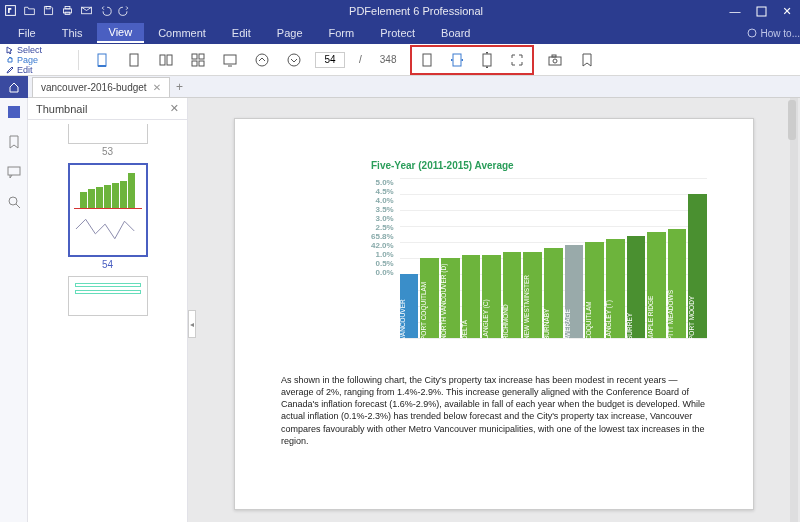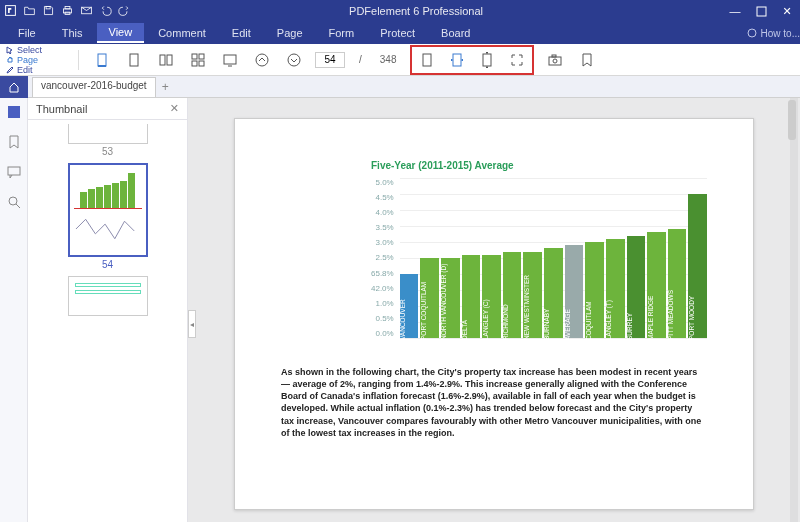--- a/index.html
+++ b/index.html
@@ -28,53 +28,53 @@
 .zoom { display:flex; align-items:center; gap:4px;}
 .zoomval { border:1px solid #ccc; font-size:10px; padding:1px 6px; display:flex; align-items:center; gap:3px;}
 .sep { width:1px; height:20px; background:#ddd; margin:0 2px;}
 .pageinput { width:30px; height:16px; border:1px solid #ccc; font-size:10px; text-align:center;}
 .pagelbl { font-size:10px; color:#666; margin:0 4px;}
 .redbox { border:2px solid #d63333; padding:2px 4px; display:flex; gap:8px; align-items:center;}
 
 
 .tabstrip { height: 22px; background: #eef0f7; display:flex; align-items:center; border-bottom:1px solid #d0d0d0;}
 .tabstrip .home { width:28px; height:22px; background:#3a4aa0; display:flex; align-items:center; justify-content:center; color:#fff;}
-.doc-tab { background:#fff; border:1px solid #ccc; border-bottom:none; height:20px; padding:2px 8px; display:flex; align-items:center; gap:6px; font-size:10px; color:#444; margin-left:4px;flex-direction:column;}
+.doc-tab { background:#fff; border:1px solid #ccc; border-bottom:none; height:20px; padding:8px 8px; display:flex; align-items:center; gap:6px; font-size:10px; color:#444; margin-left:4px;}
 .plus { margin-left:6px; color:#888; font-size:12px; cursor:pointer;}
 
 
 .main { display:flex; height: calc(522px - 22px - 22px - 32px - 22px); }
 .sidebar-icons { width:28px; background:#f6f7fb; border-right:1px solid #e2e2e8; display:flex; flex-direction:column; align-items:center; padding-top:6px; gap:14px;}
 .sidebar-icons div { width:16px; height:16px; color:#4a5fc1;}
 .thumbnails { width:160px; border-right:1px solid #e2e2e8; background:#fff; display:flex; flex-direction:column;}
 .thumbhdr { height:22px; border-bottom:1px solid #e2e2e8; display:flex; align-items:center; padding:0 8px; font-size:11px; color:#444; justify-content:space-between;}
 .thumblist { flex:1; overflow:hidden; display:flex; flex-direction:column; align-items:center; gap:6px; padding:4px 0;}
 .thumb { width:80px; border:1px solid #ccc; background:#fff; }
 .thumb.sel { border:2px solid #4a5fc1;}
 .thumb .mini { height:90px; padding:4px; position:relative;}
 .thumblabel { color:#4a5fc1; font-size:10px; margin-top:2px; text-align:center;}
 .thumblabel.dim { color:#888;}
 
 .docarea { flex:1; background:#e9e9ea; display:flex; justify-content:center; padding:12px 0; overflow:hidden; position:relative;}
 .grip { position:absolute; left:0; top:50%; width:8px; height:28px; background:#fff; border:1px solid #ccc; display:flex; align-items:center; justify-content:center; font-size:8px; color:#888;}
 .page { width:520px; background:#fff; border:1px solid #ccc; box-shadow:0 1px 3px rgba(0,0,0,0.15); margin-top:8px; padding:40px 46px 20px 46px;}
 .chart-title { color:#2a9d5a; font-size:10px; font-weight:bold; line-height:1.3;}
 .chart { display:flex; margin-top:6px; height:186px; gap:4px;}
-.yaxis { display:flex; flex-direction:column; justify-content:space-between; align-items:flex-end; font-size:8px; color:#8aa; height:160px; padding-right:2px;}
+.yaxis { display:flex; flex-direction:column; align-items:flex-end; font-size:8px; color:#8aa; height:160px; padding-right:2px;font-weight:bold;}
 .plot { flex:1; position:relative;}
 .grid { position:absolute; left:0; right:0; top:0; height:160px;}
 .grid div { position:absolute; left:0; right:0; border-top:1px solid #eee;}
 .bars { position:absolute; left:0; right:0; bottom:26px; height:160px; display:flex; align-items:flex-end; gap:2px;}
 .bar { flex:1; position:relative;}
 .bar .fill { width:100%; background:#6db43c;}
 .bar.blue .fill { background:#3a8ec9;}
 .bar.grey .fill { background:#9aa;}
 .bar.dg .fill { background:#4a9030;}
 .bar .lbl { position:absolute; bottom:-2px; left:50%; transform: rotate(-90deg) translate(0,-50%); transform-origin:left bottom; font-size:6.5px; color:#fff; white-space:nowrap;}
-.bodytext { font-size:9px; color:#222; line-height:1.35; margin-top:2px;font-weight:bold;}
+.bodytext { font-size:9px; color:#222; line-height:1.35; margin-top:10px;}
 .scroll { position:absolute; right:2px; top:2px; width:8px; height:40px; background:#ccc; border-radius:3px;}
 .scrolltrack { position:absolute; right:2px; top:0; bottom:0; width:8px; background:rgba(200,200,200,0.3);}
 </style>
 </head>
 <body>
 
 <div class="titlebar">
   <div class="quick">
     <div><svg viewBox="0 0 16 16">
           <rect x="2" y="2" width="12" height="12" fill="none" stroke="#fff" stroke-width="1.2"></rect>

